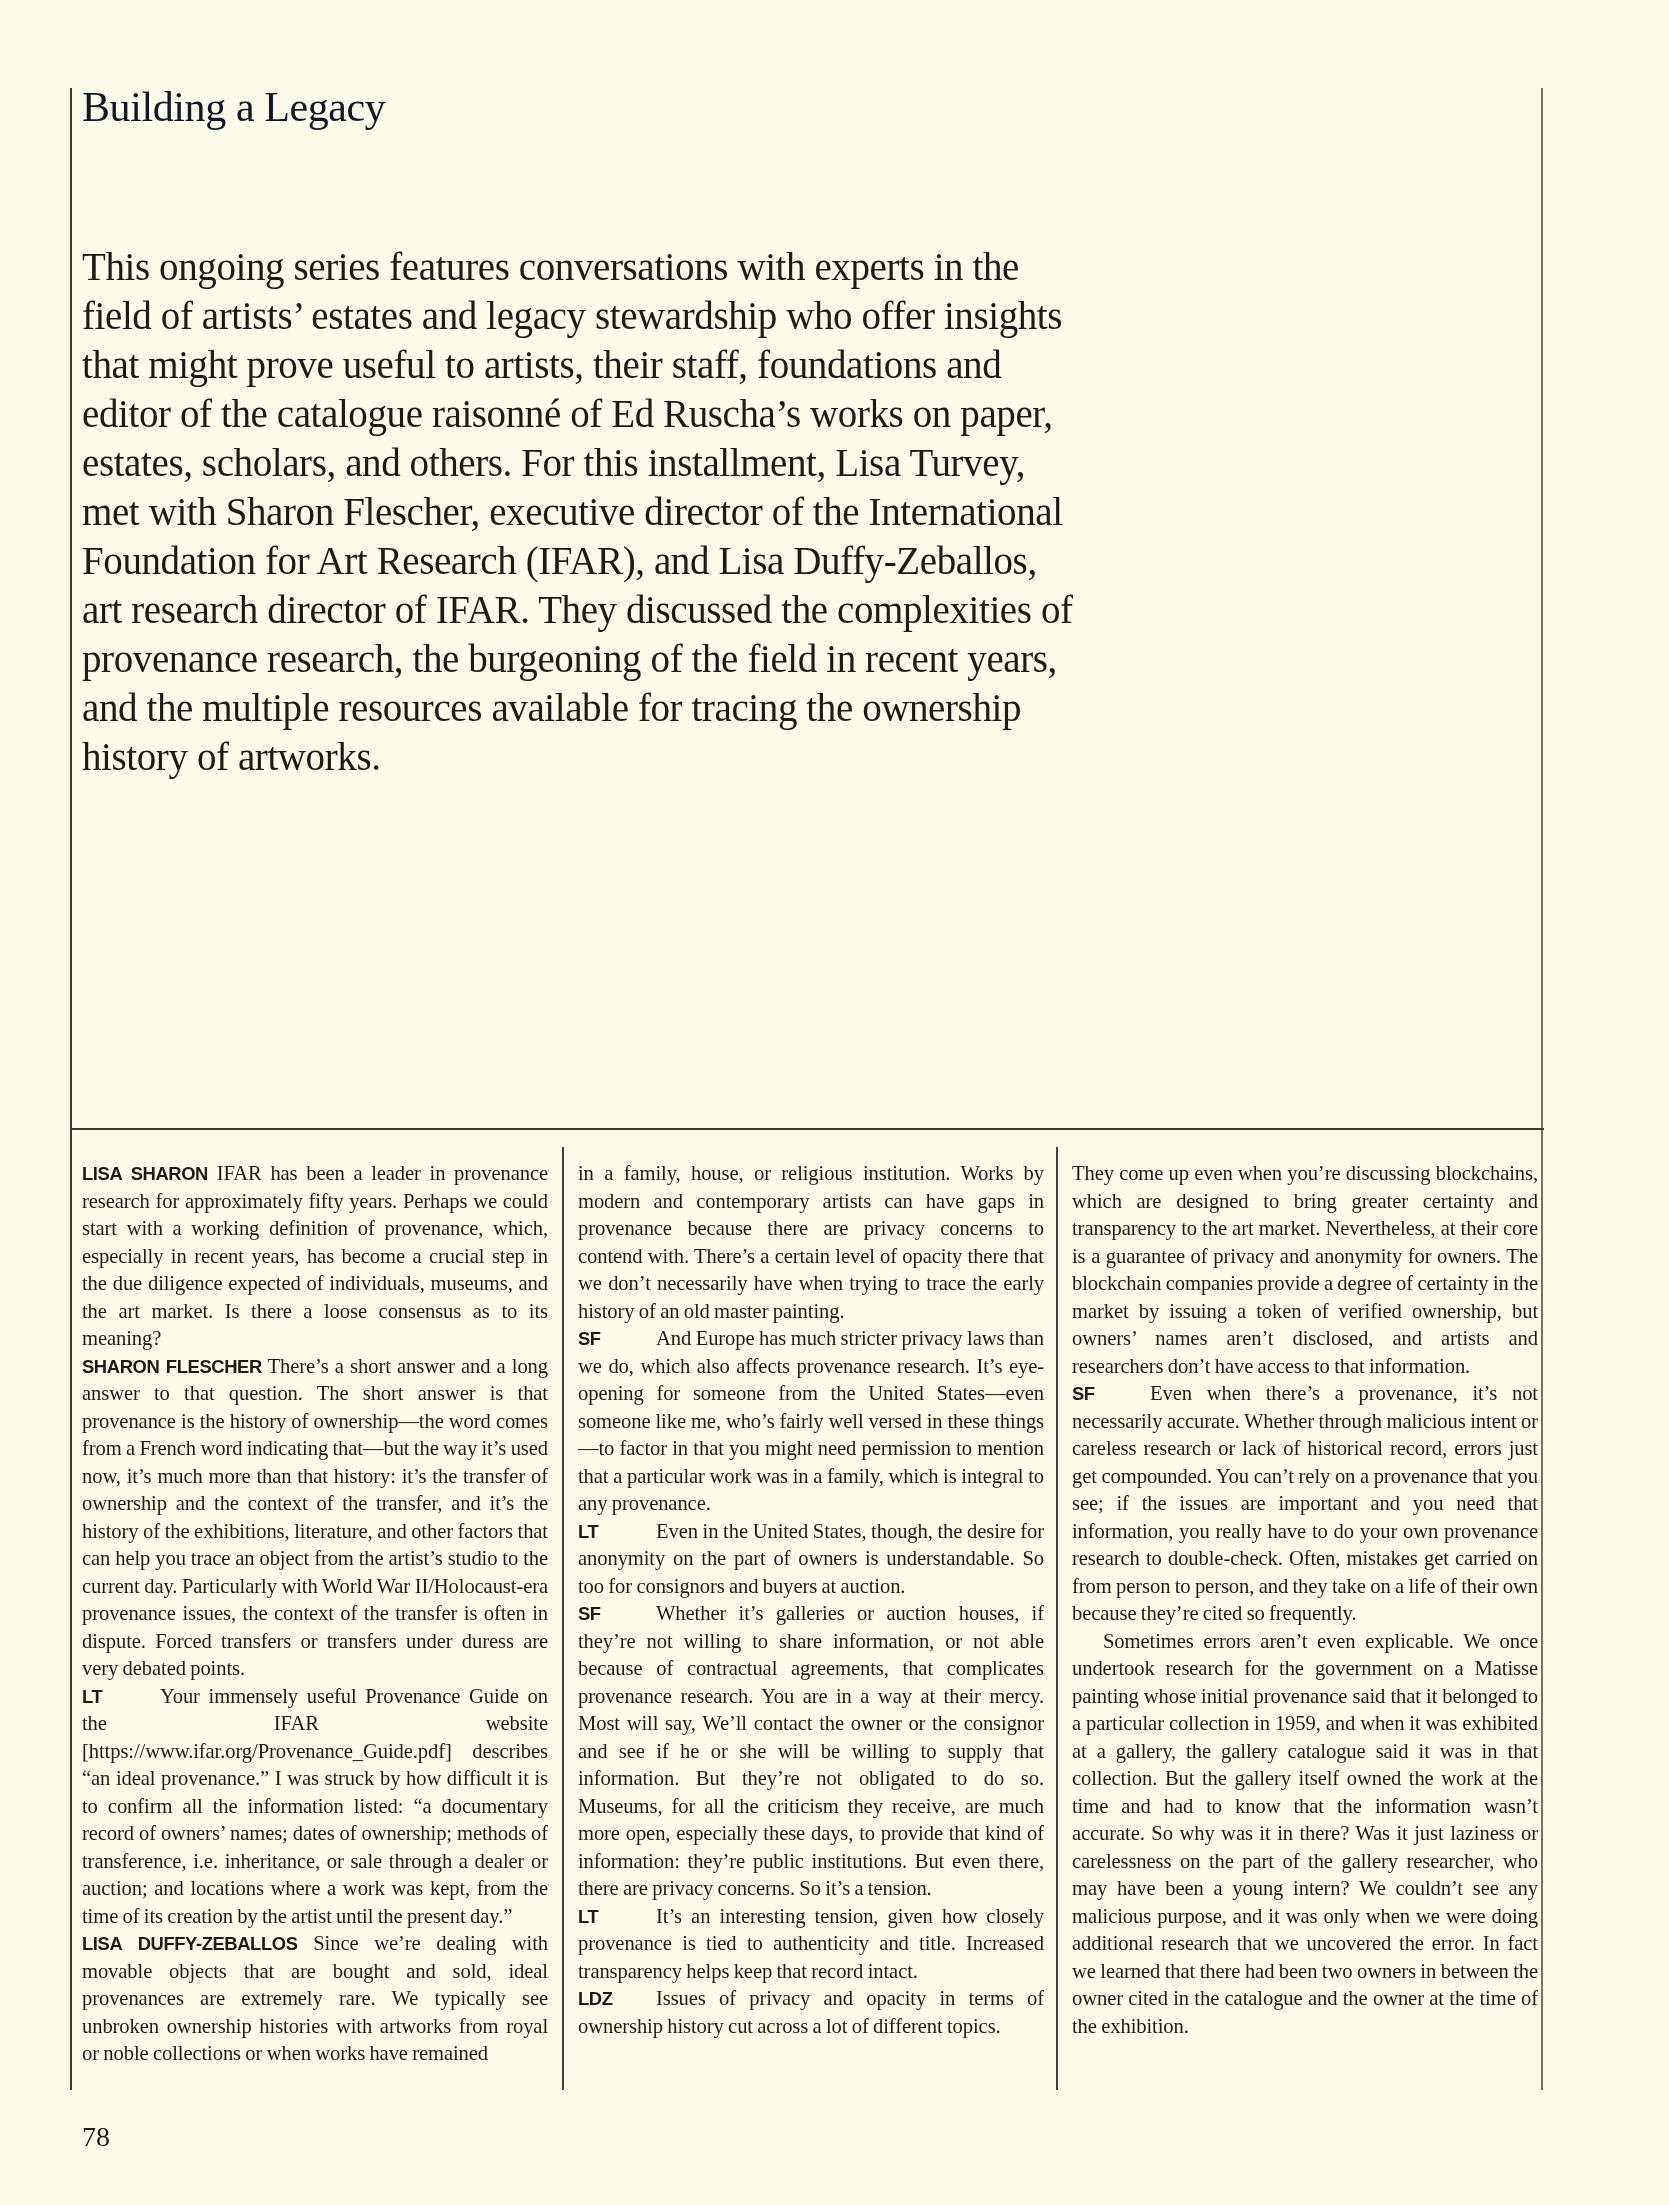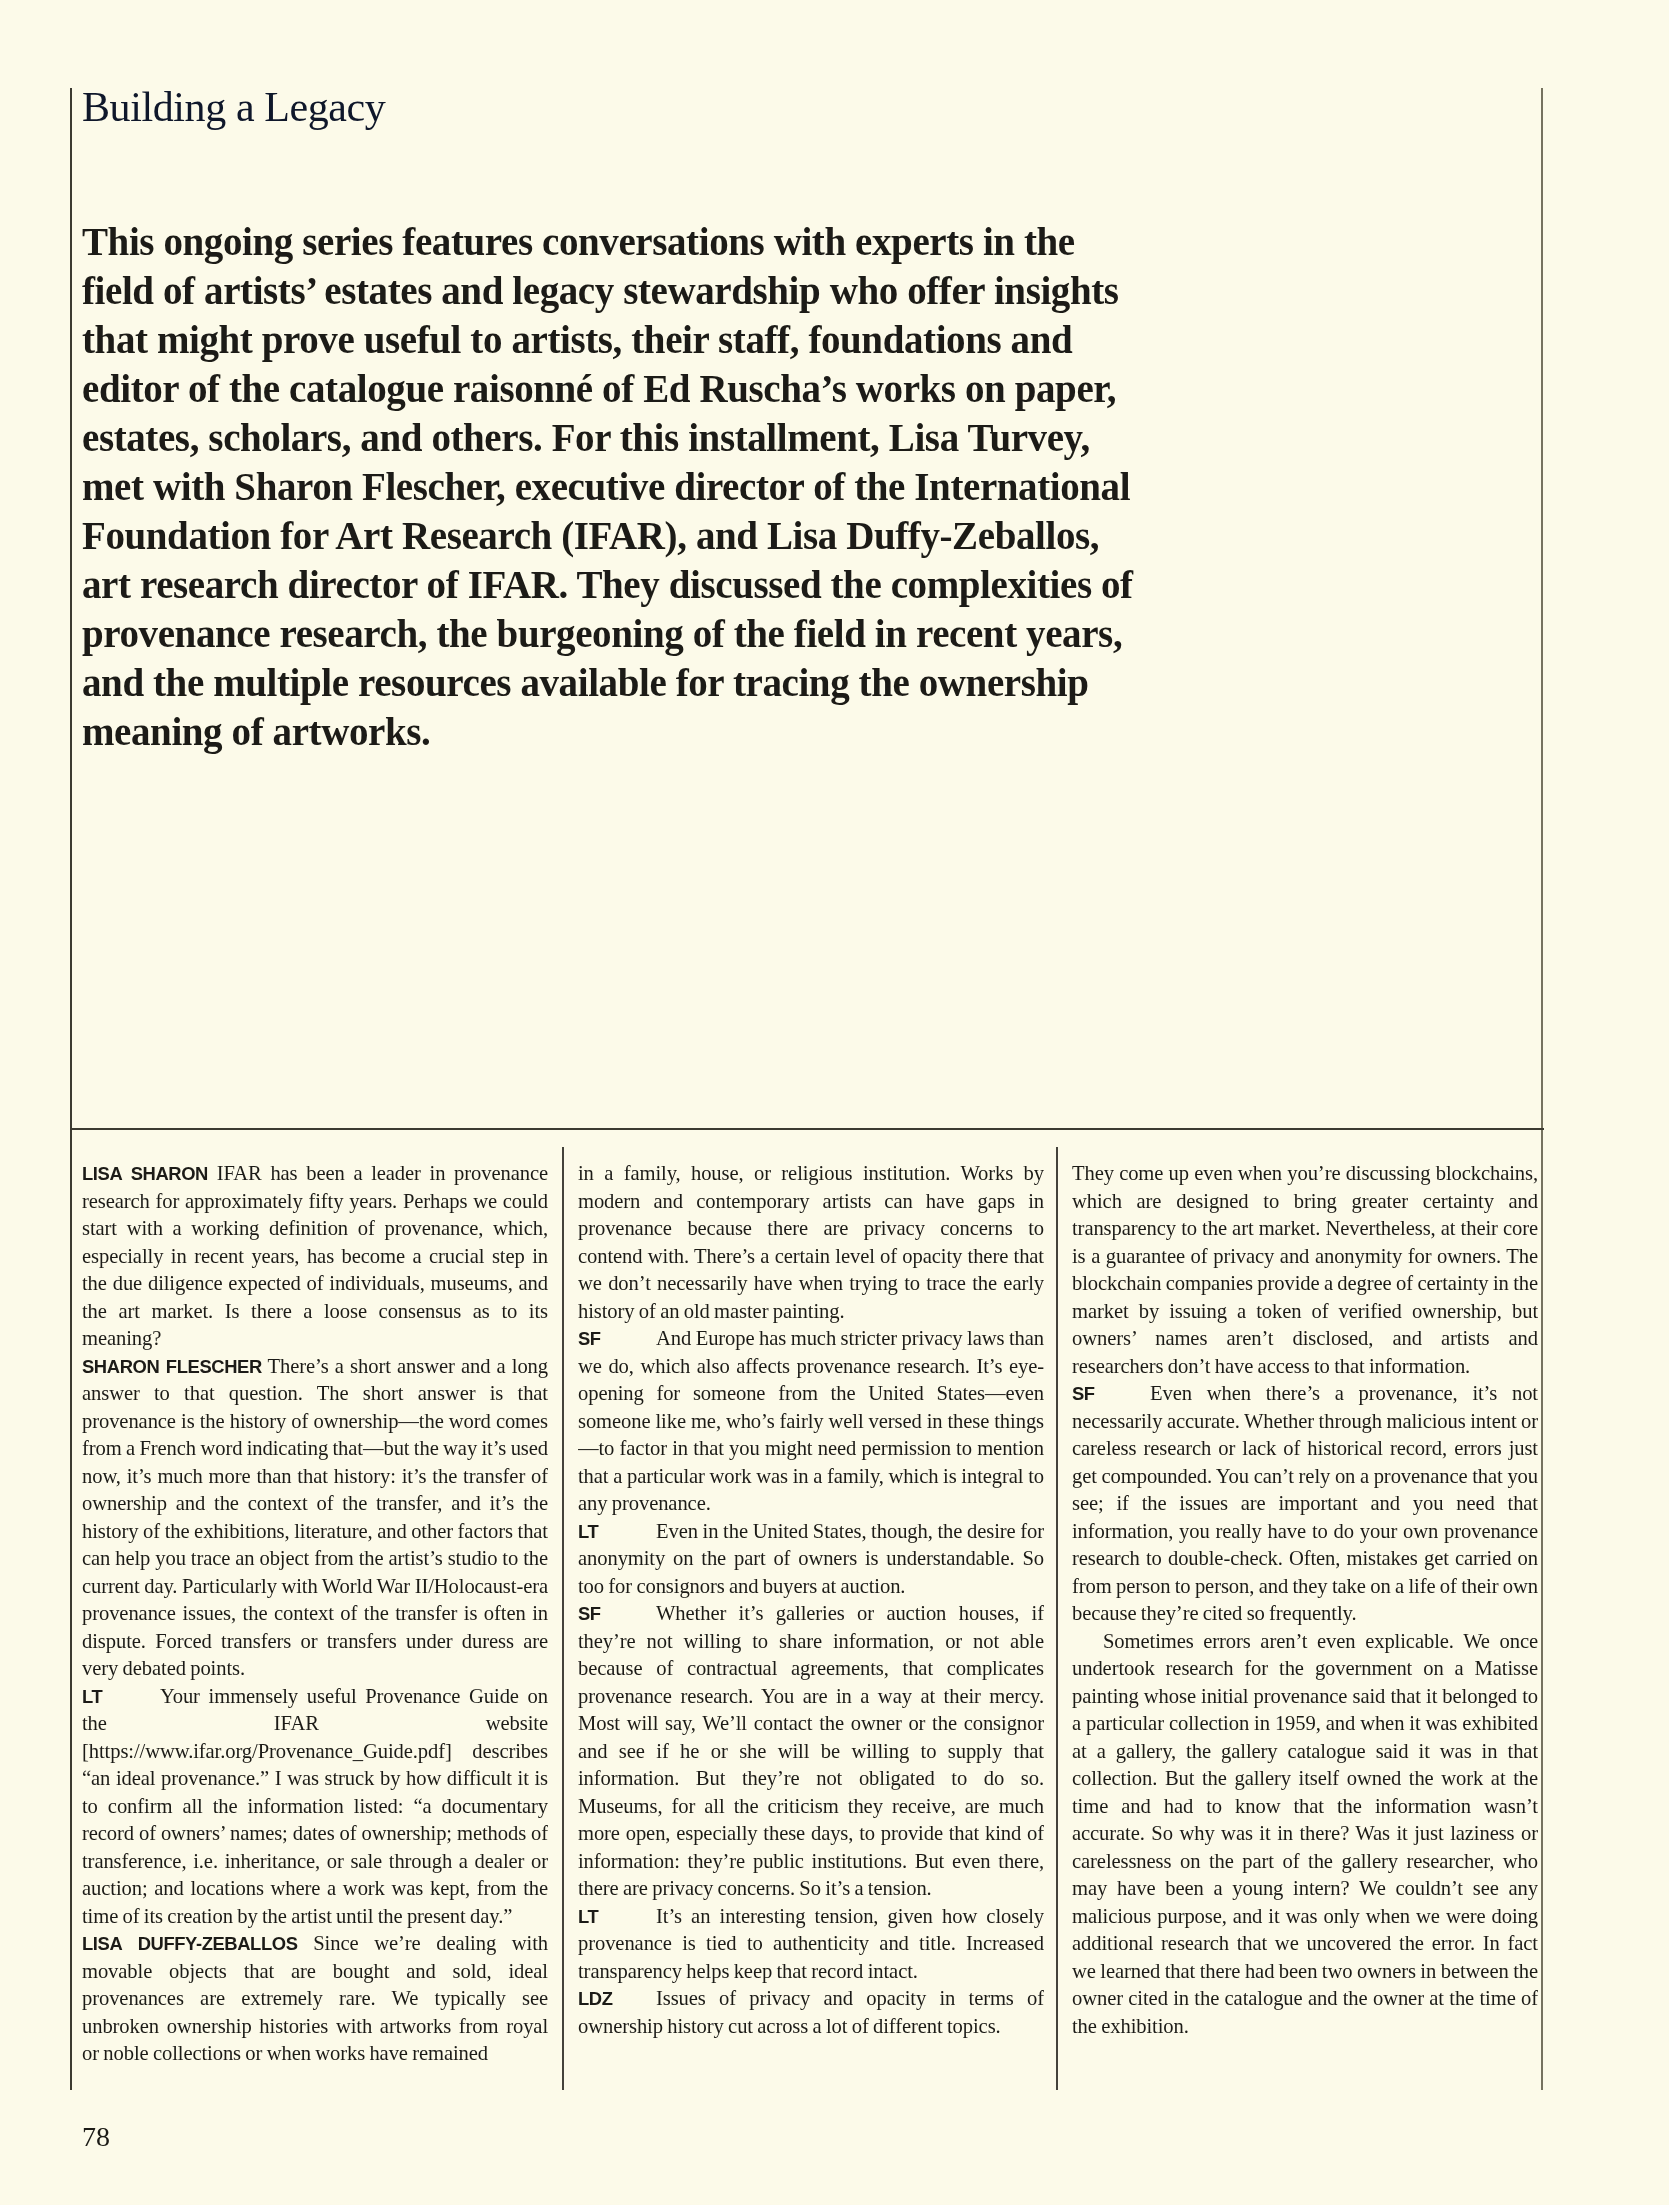--- a/index.html
+++ b/index.html
@@ -14,21 +14,21 @@
   .rule-right{left:1541px;top:88px;width:2.2px;height:2002px;background:#75725f;}
   .rule-h{left:70px;top:1128px;width:1474px;height:2.2px;background:#3c3a31;}
   .divider-1{left:562px;top:1147px;width:1.5px;height:943px;}
   .divider-2{left:1056px;top:1147px;width:1.5px;height:943px;}
 
   .series-title{
     position:absolute;left:82px;top:86px;
     font-size:42px;line-height:1;color:#0f172a;
     letter-spacing:-0.4px;white-space:nowrap;
   }
-  .intro{position:absolute;left:82px;top:217px;font-weight:bold;}
+  .intro{position:absolute;left:82px;top:242px;}
   .intro .iline{
     font-size:39px;line-height:49px;letter-spacing:-0.4px;
     white-space:nowrap;color:#1c1b17;
   }
 
   .col{
     position:absolute;top:1160px;width:466px;height:965px;overflow:hidden;
     font-size:20.6px;line-height:27.5px;text-align:justify;
     letter-spacing:-0.1px;word-spacing:-0.7px;color:#1c1b17;
   }
@@ -62,21 +62,21 @@
   <div class="iline">This ongoing series features conversations with experts in the</div>
   <div class="iline">field of artists’ estates and legacy stewardship who offer insights</div>
   <div class="iline">that might prove useful to artists, their staff, foundations and</div>
   <div class="iline">editor of the catalogue raisonné of Ed Ruscha’s works on paper,</div>
   <div class="iline">estates, scholars, and others. For this installment, Lisa Turvey,</div>
   <div class="iline">met with Sharon Flescher, executive director of the International</div>
   <div class="iline">Foundation for Art Research (IFAR), and Lisa Duffy-Zeballos,</div>
   <div class="iline">art research director of IFAR. They discussed the complexities of</div>
   <div class="iline">provenance research, the burgeoning of the field in recent years,</div>
   <div class="iline">and the multiple resources available for tracing the ownership</div>
-  <div class="iline">meaning of artworks.</div>
+  <div class="iline">history of artworks.</div>
 </div>
 
 <div class="col col-1">
   <p><span class="label">LISA SHARON</span> <span>IFAR has been a leader in provenance research for approximately fifty years. Perhaps we could start with a working definition of provenance, which, especially in recent years, has become a crucial step in the due diligence expected of individuals, museums, and the art market. Is there a loose consensus as to its meaning?</span></p>
   <p><span class="label">SHARON FLESCHER</span> <span>There’s a short answer and a long answer to that question. The short answer is that provenance is the history of ownership—the word comes from a French word indicating that—but the way it’s used now, it’s much more than that history: it’s the transfer of ownership and the context of the transfer, and it’s the history of the exhibitions, literature, and other factors that can help you trace an object from the artist’s studio to the current day. Particularly with World War II/Holocaust-era provenance issues, the context of the transfer is often in dispute. Forced transfers or transfers under duress are very debated points.</span></p>
   <p><span class="label label-short">LT</span><span>Your immensely useful Provenance Guide on the IFAR website [https://www.ifar.org/Provenance_Guide.pdf] describes “an ideal provenance.” I was struck by how difficult it is to confirm all the information listed: “a documentary record of owners’ names; dates of ownership; methods of transference, i.e. inheritance, or sale through a dealer or auction; and locations where a work was kept, from the time of its creation by the artist until the present day.”</span></p>
   <p><span class="label">LISA DUFFY-ZEBALLOS</span> <span>Since we’re dealing with movable objects that are bought and sold, ideal provenances are extremely rare. We typically see unbroken ownership histories with artworks from royal or noble collections or when works have remained</span></p>
 </div>
 
 <div class="col col-2">

